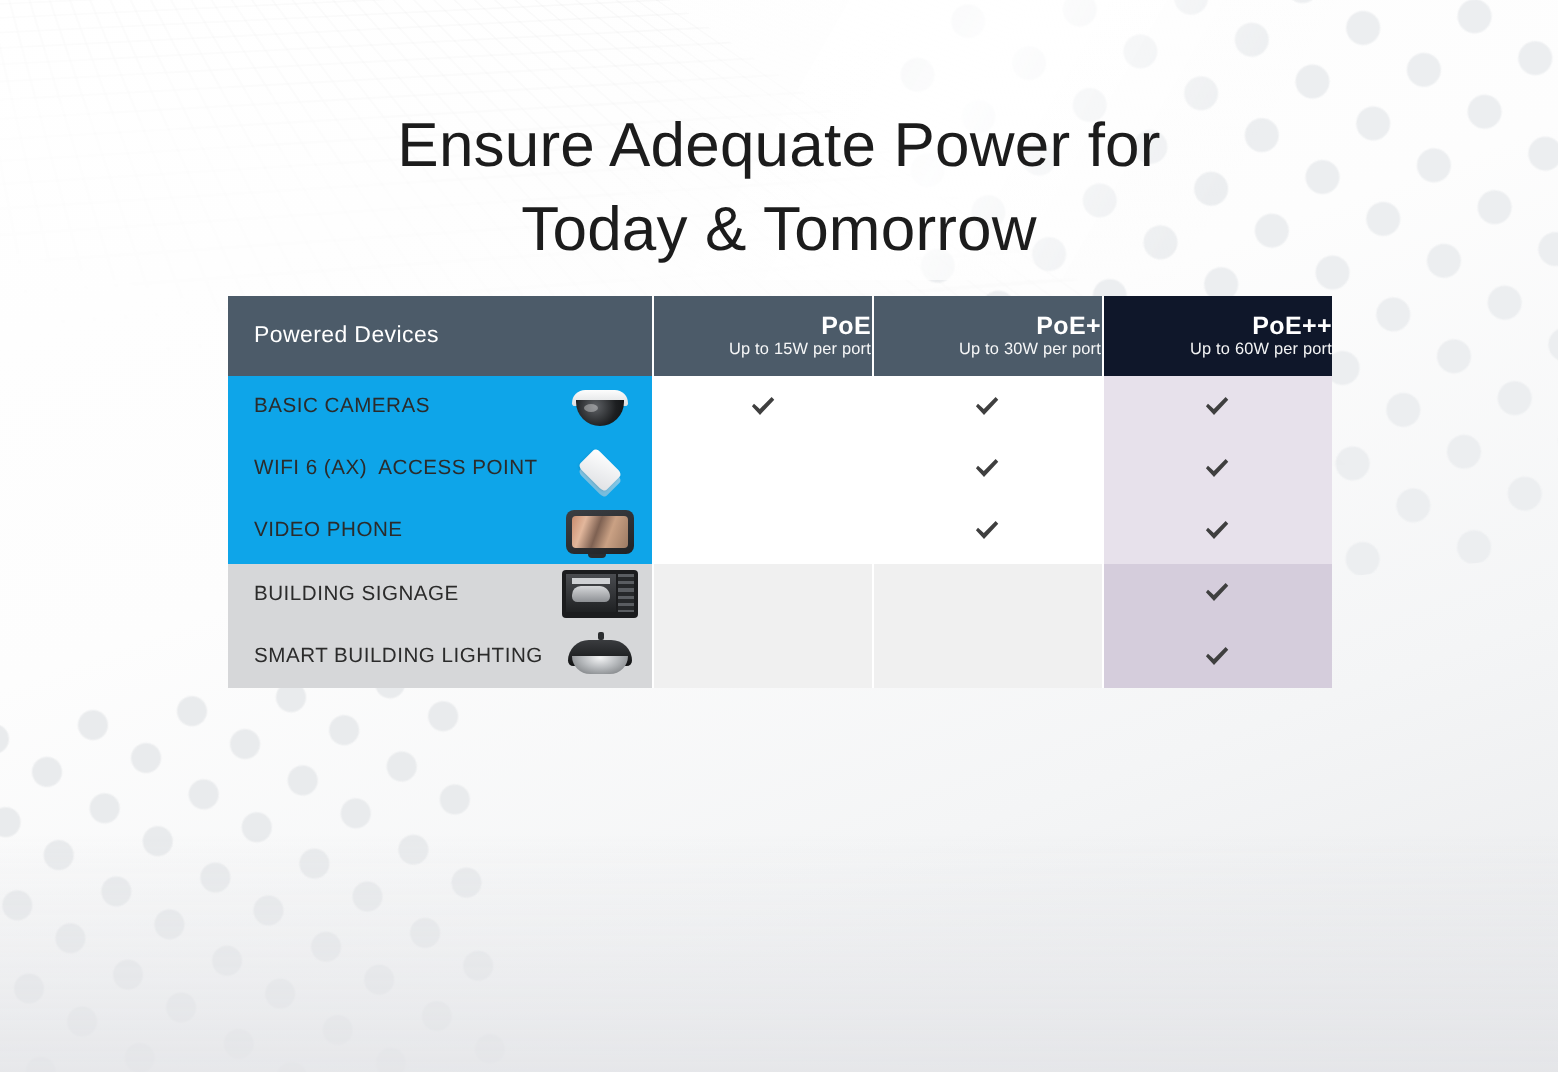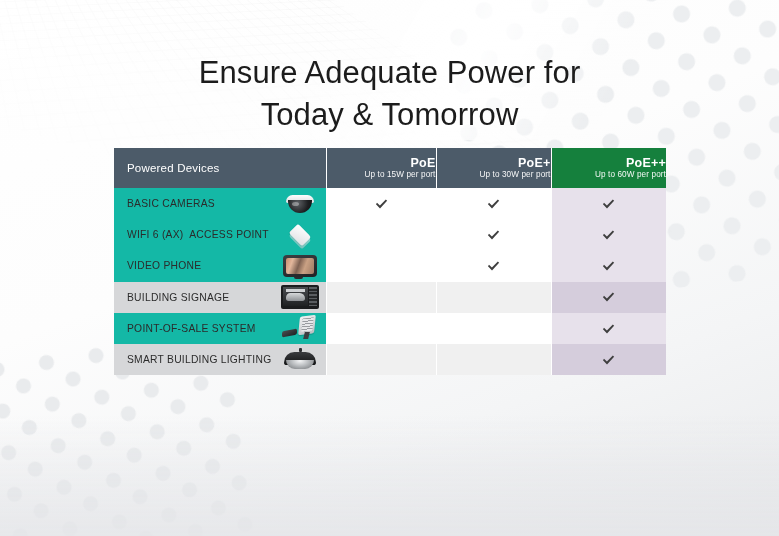--- a/index.html
+++ b/index.html
@@ -97,38 +97,38 @@
   .th-devices {
     background:#4c5b69;
     color:#ffffff;
     text-align:left;
     padding-left:13px !important;
     font-size:11.5px;
     font-weight:normal;
     letter-spacing:.2px;
   }
   .th-tier { background:#4c5b69; color:#ffffff; text-align:right; border-left:1.5px solid #ffffff; }
-  .th-tier.purple { background:#15803d; border-left:1.5px solid #ffffff; }
+  .th-tier.purple { background:#0f172a; border-left:1.5px solid #ffffff; }
   .tier-name { display:block; font-size:12.5px; font-weight:bold; line-height:1.12; letter-spacing:.2px; }
   .tier-sub  { display:block; font-size:8.2px; font-weight:normal; line-height:1.3; letter-spacing:.1px; opacity:.95; }
 
   
   tbody tr { height:31.2px; }
   td.device-cell {
     position:relative;
     padding-left:13px !important;
     padding-right:48px !important;
     font-size:10.3px;
     color:#2b2b2b;
     letter-spacing:.25px;
     vertical-align:middle;
     white-space:pre;
   }
   tbody tr.odd  td.device-cell { background:#d6d7d9; }
-  tbody tr.even td.device-cell { background:#14b8a6; }
+  tbody tr.even td.device-cell { background:#0ea5e9; }
 
   td.mark-cell { text-align:center; vertical-align:middle; border-left:1.5px solid #ffffff; }
   tbody tr.odd  td.mark-cell { background:#f0f0f0; }
   tbody tr.even td.mark-cell { background:#ffffff; }
   tbody tr.odd  td.mark-cell.purple-col { background:#d5cddc; }
   tbody tr.even td.mark-cell.purple-col { background:#e7e1eb; }
 
   .check { display:inline-block; width:15px; height:15px; vertical-align:middle; }
   .check svg { display:block; width:15px; height:15px; }
 
@@ -281,28 +281,20 @@
               </svg></span></td>
         </tr>
         <tr class="odd">
           <td class="device-cell"><span>BUILDING SIGNAGE</span><span class="thumb"><i class="t-ds-fr"></i><i class="t-ds-sc"></i><i class="t-ds-txt"></i><i class="t-ds-car"></i><i class="t-ds-side"></i></span></td>
           <td class="mark-cell"></td>
           <td class="mark-cell"></td>
           <td class="mark-cell purple-col"><span class="check"><svg viewBox="0 0 16 16">
                 <path d="M2.1 7.6 L3.2 6.2 L6.3 9.0 L12.6 2.6 L14.0 4.1 L6.4 12.2 Z" fill="#3f3f3f"></path>
               </svg></span></td>
         </tr>
-        <tr class="even">
-          <td class="device-cell"><span>POINT-OF-SALE SYSTEM</span><span class="thumb"><i class="t-pos-tab"></i><i class="t-pos-scr"></i><i class="t-pos-std"></i><i class="t-pos-rdr"></i></span></td>
-          <td class="mark-cell"></td>
-          <td class="mark-cell"></td>
-          <td class="mark-cell purple-col"><span class="check"><svg viewBox="0 0 16 16">
-                <path d="M2.1 7.6 L3.2 6.2 L6.3 9.0 L12.6 2.6 L14.0 4.1 L6.4 12.2 Z" fill="#3f3f3f"></path>
-              </svg></span></td>
-        </tr>
         <tr class="odd">
           <td class="device-cell"><span>SMART BUILDING LIGHTING</span><span class="thumb"><i class="t-hb-stem"></i><i class="t-hb-body"></i><i class="t-hb-lens"></i></span></td>
           <td class="mark-cell"></td>
           <td class="mark-cell"></td>
           <td class="mark-cell purple-col"><span class="check"><svg viewBox="0 0 16 16">
                 <path d="M2.1 7.6 L3.2 6.2 L6.3 9.0 L12.6 2.6 L14.0 4.1 L6.4 12.2 Z" fill="#3f3f3f"></path>
               </svg></span></td>
         </tr>
       </tbody>
   </table>

